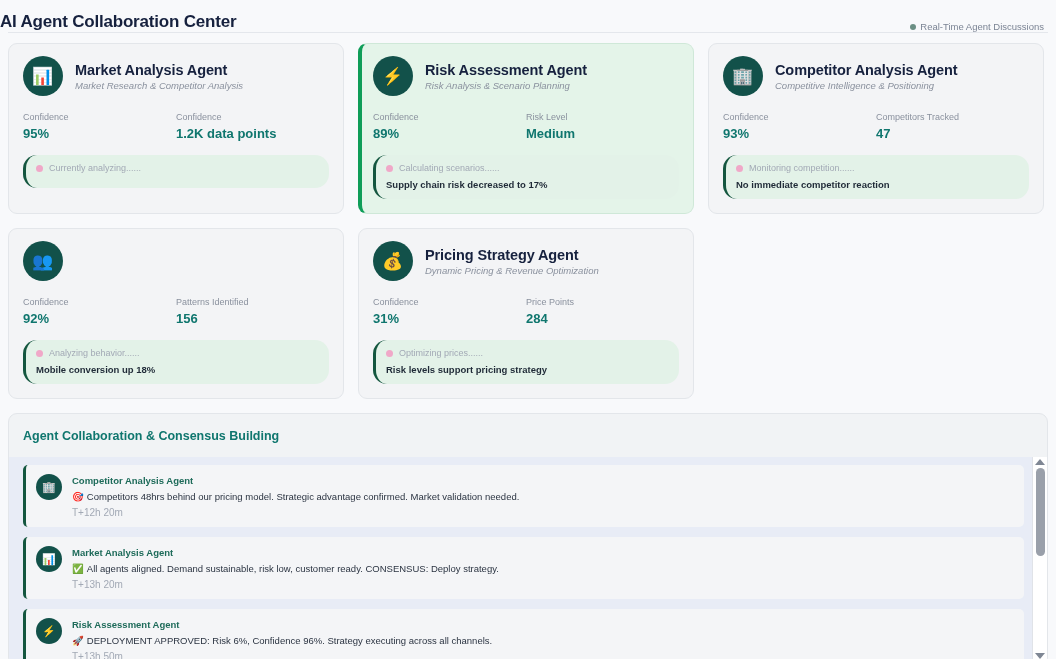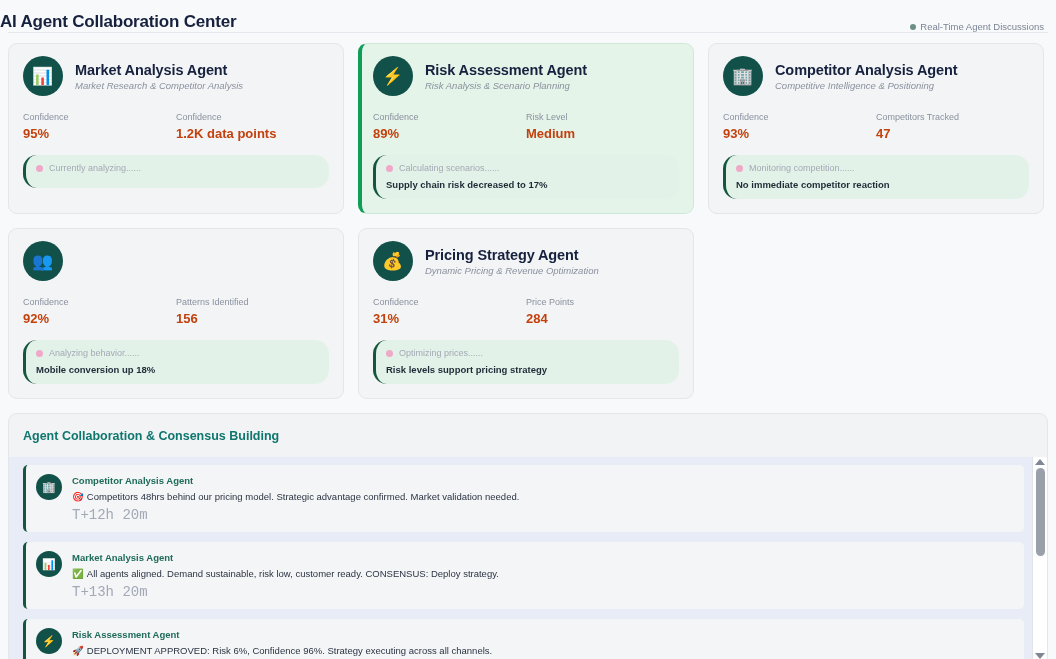--- a/index.html
+++ b/index.html
@@ -98,21 +98,21 @@
   }
   .metric { width: 50%; }
   .metric-label {
     font-size: 9px;
     color: #8a919e;
     margin-bottom: 4px;
   }
   .metric-value {
     font-size: 13px;
     font-weight: bold;
-    color: #c2410c;
+    color: #0f766e;
   }
   .insight {
     background: #e3f2e8;
     border-left: 3px solid #14563f;
     border-radius: 14px;
     padding: 8px 10px 9px 10px;
   }
   .insight-status {
     display: flex;
     align-items: center;
@@ -184,23 +184,22 @@
     color: #1e6b5a;
     margin-bottom: 5px;
   }
   .msg-text {
     font-size: 9.5px;
     color: #2b3442;
     margin-bottom: 5px;
   }
   .msg-emoji { margin-right: 3px; }
   .msg-time {
-    font-size: 14px;
+    font-size: 10px;
     color: #a2a9b5;
-    font-family: Liberation Mono, monospace;
   }
 
   
   .scrollbar {
     width: 15px;
     background: #ffffff;
     border-left: 1px solid #e0e3e8;
     display: flex;
     flex-direction: column;
     align-items: center;

